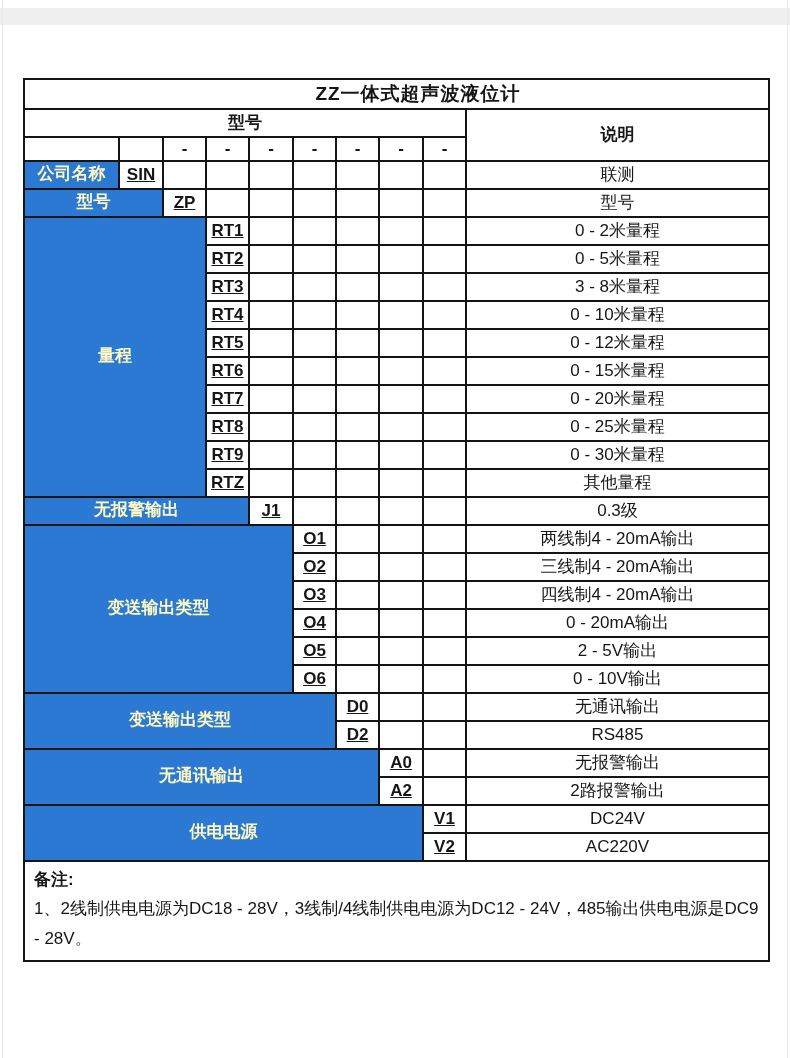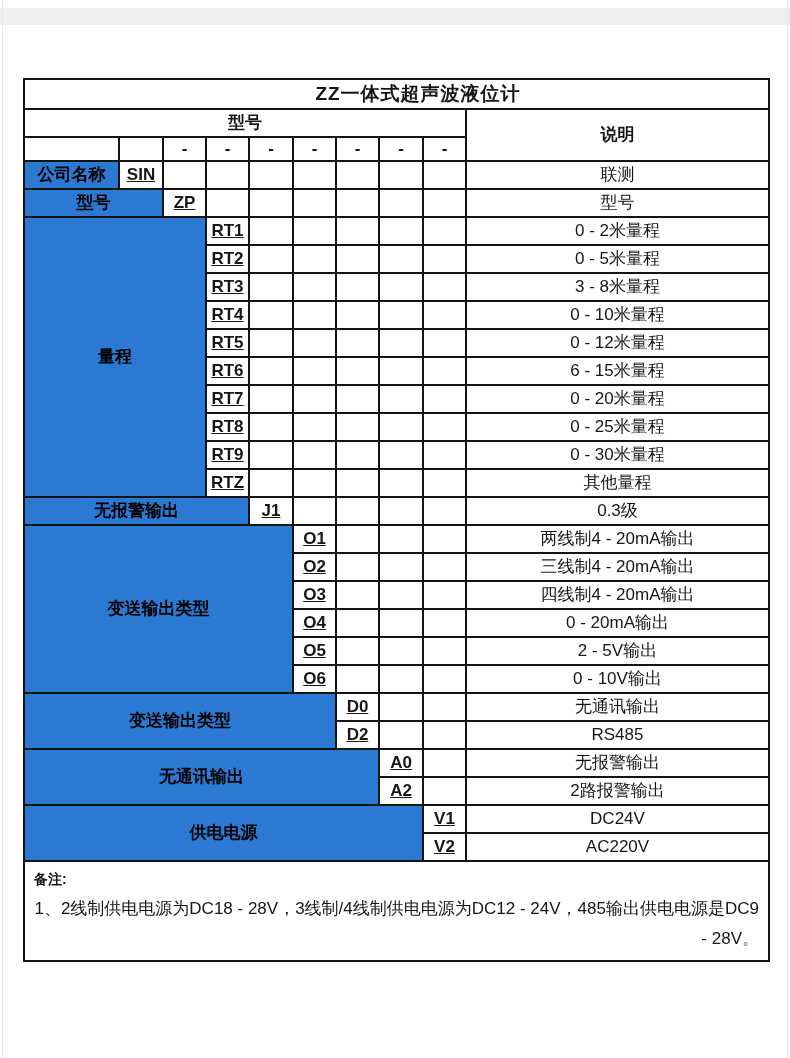--- a/index.html
+++ b/index.html
@@ -19,29 +19,29 @@
     font-size:17px;font-weight:600;color:#161616;
   }
   table.spec td{
     border:2px solid #141414;height:26px;padding:0 2px;
     text-align:center;vertical-align:middle;line-height:1.15;
     overflow:hidden;white-space:nowrap;
   }
   tr.title-row td{height:28px;font-size:19px;font-weight:700;letter-spacing:1px;padding-left:45px;}
   tr.hdr-row td{height:26px;font-size:17px;}
   tr.dash-row td{height:22px;font-weight:700;}
-  td.lbl{background:#2b79d2;color:#000000;font-weight:600;}
+  td.lbl{background:#2b79d2;color:#fef9c3;font-weight:600;font-family:Liberation Mono, monospace;}
   td.cd{font-weight:600;text-decoration:underline;}
   td.ds{font-weight:400;}
   tr.note-row td{
     height:auto;text-align:left;white-space:normal;
     padding:3px 9px 6px 9px;font-weight:400;
   }
-  .note-heading{font-weight:700;font-size:14px;line-height:29px;}
-  .note-body{font-size:17px;line-height:30px;text-align:right;}
+  .note-heading{font-weight:700;font-size:17px;line-height:29px;}
+  .note-body{font-size:17px;line-height:30px;}
 </style>
 </head>
 <body>
 
 <div class="top-strip"></div>
 <div class="page-edge left"></div>
 <div class="page-edge right"></div>
 
 <table class="spec">
   <colgroup>
@@ -150,21 +150,21 @@
         <td class="e"></td>
     <td class="ds">0 - 12米量程</td>
   </tr>
   <tr>
     <td class="cd">RT6</td>
     <td class="e"></td>
         <td class="e"></td>
         <td class="e"></td>
         <td class="e"></td>
         <td class="e"></td>
-    <td class="ds">6 - 15米量程</td>
+    <td class="ds">0 - 15米量程</td>
   </tr>
   <tr>
     <td class="cd">RT7</td>
     <td class="e"></td>
         <td class="e"></td>
         <td class="e"></td>
         <td class="e"></td>
         <td class="e"></td>
     <td class="ds">0 - 20米量程</td>
   </tr>

